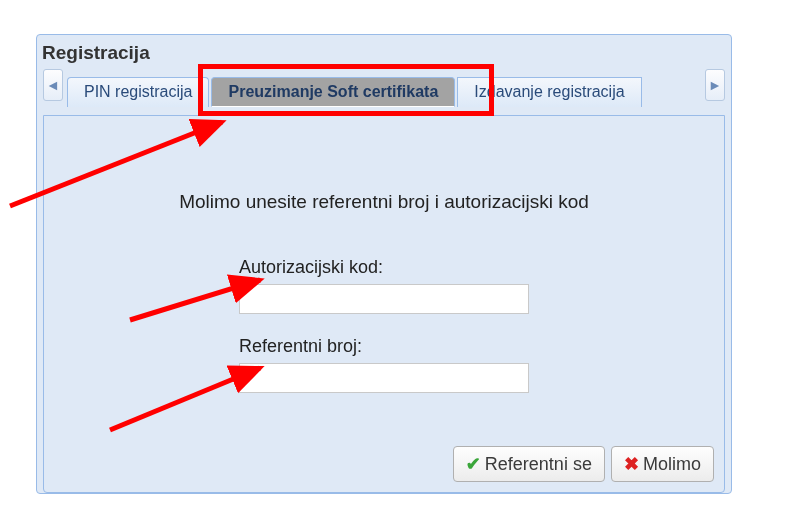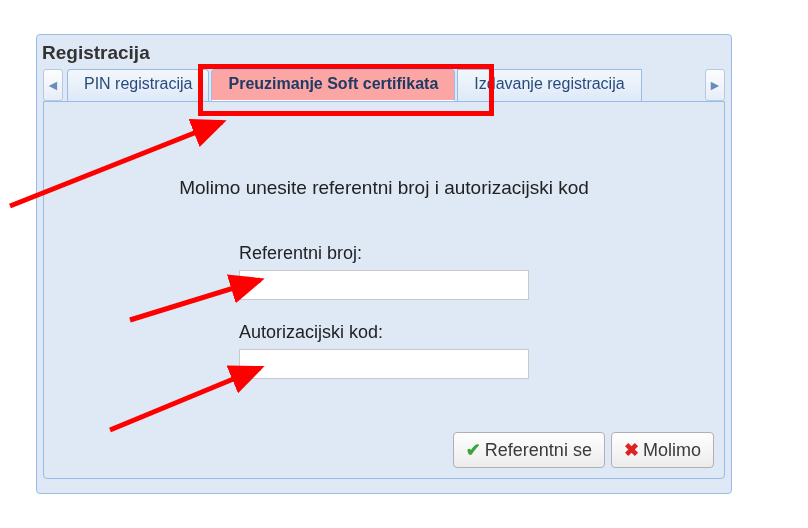--- a/index.html
+++ b/index.html
@@ -46,36 +46,36 @@
     background: linear-gradient(#fdfdfe,#e6eef8);
     border-radius: 3px;
     cursor: pointer;
     font-size: 14px;
     font-weight: bold;
   }
   .tabs-row {
     display: flex;
     flex: 1;
     overflow: hidden;
-    margin: 0 4px;
+    margin: 8px 4px;
   }
   .tab {
     border: 1px solid #99bbe8;
     border-bottom: none;
     border-radius: 4px 4px 0 0;
     background: linear-gradient(#f3f7fc,#dde9f8);
     color: #2a4b7a;
     font-size: 16px;
     padding: 5px 16px;
     margin-right: 2px;
     white-space: nowrap;
     cursor: pointer;
   }
   .tab.active {
-    background: #fca5a5;
+    background: #a3a3a3;
     font-weight: bold;
     color: #1f3a63;
     border-bottom: 1px solid #fff;
     z-index: 2;
   }
   .tab.overflow {
     border-radius: 0;
   }
   .tab-content {
     margin: 0 6px 6px 6px;
@@ -178,25 +178,25 @@
     <div class="tab-scroll">
       <span>►</span>
     </div>
   </div>
 
   <div class="tab-content">
     <div class="instruction">Molimo unesite referentni broj i autorizacijski kod</div>
 
     <div class="form-area">
       <div class="form-row">
+        <div class="form-label">Autorizacijski kod:</div>
+        <input type="text" class="text-input" value="" style="">
+      </div>
+      <div class="form-row">
         <div class="form-label">Referentni broj:</div>
-        <input type="text" class="text-input" value="" style="">
-      </div>
-      <div class="form-row">
-        <div class="form-label">Autorizacijski kod:</div>
         <input type="text" class="text-input" value="" style="">
       </div>
     </div>
 
     <div class="button-bar">
       <button class="btn">
         <span class="icon-check">✔</span>
         <span>Referentni se</span>
       </button>
       <button class="btn">

